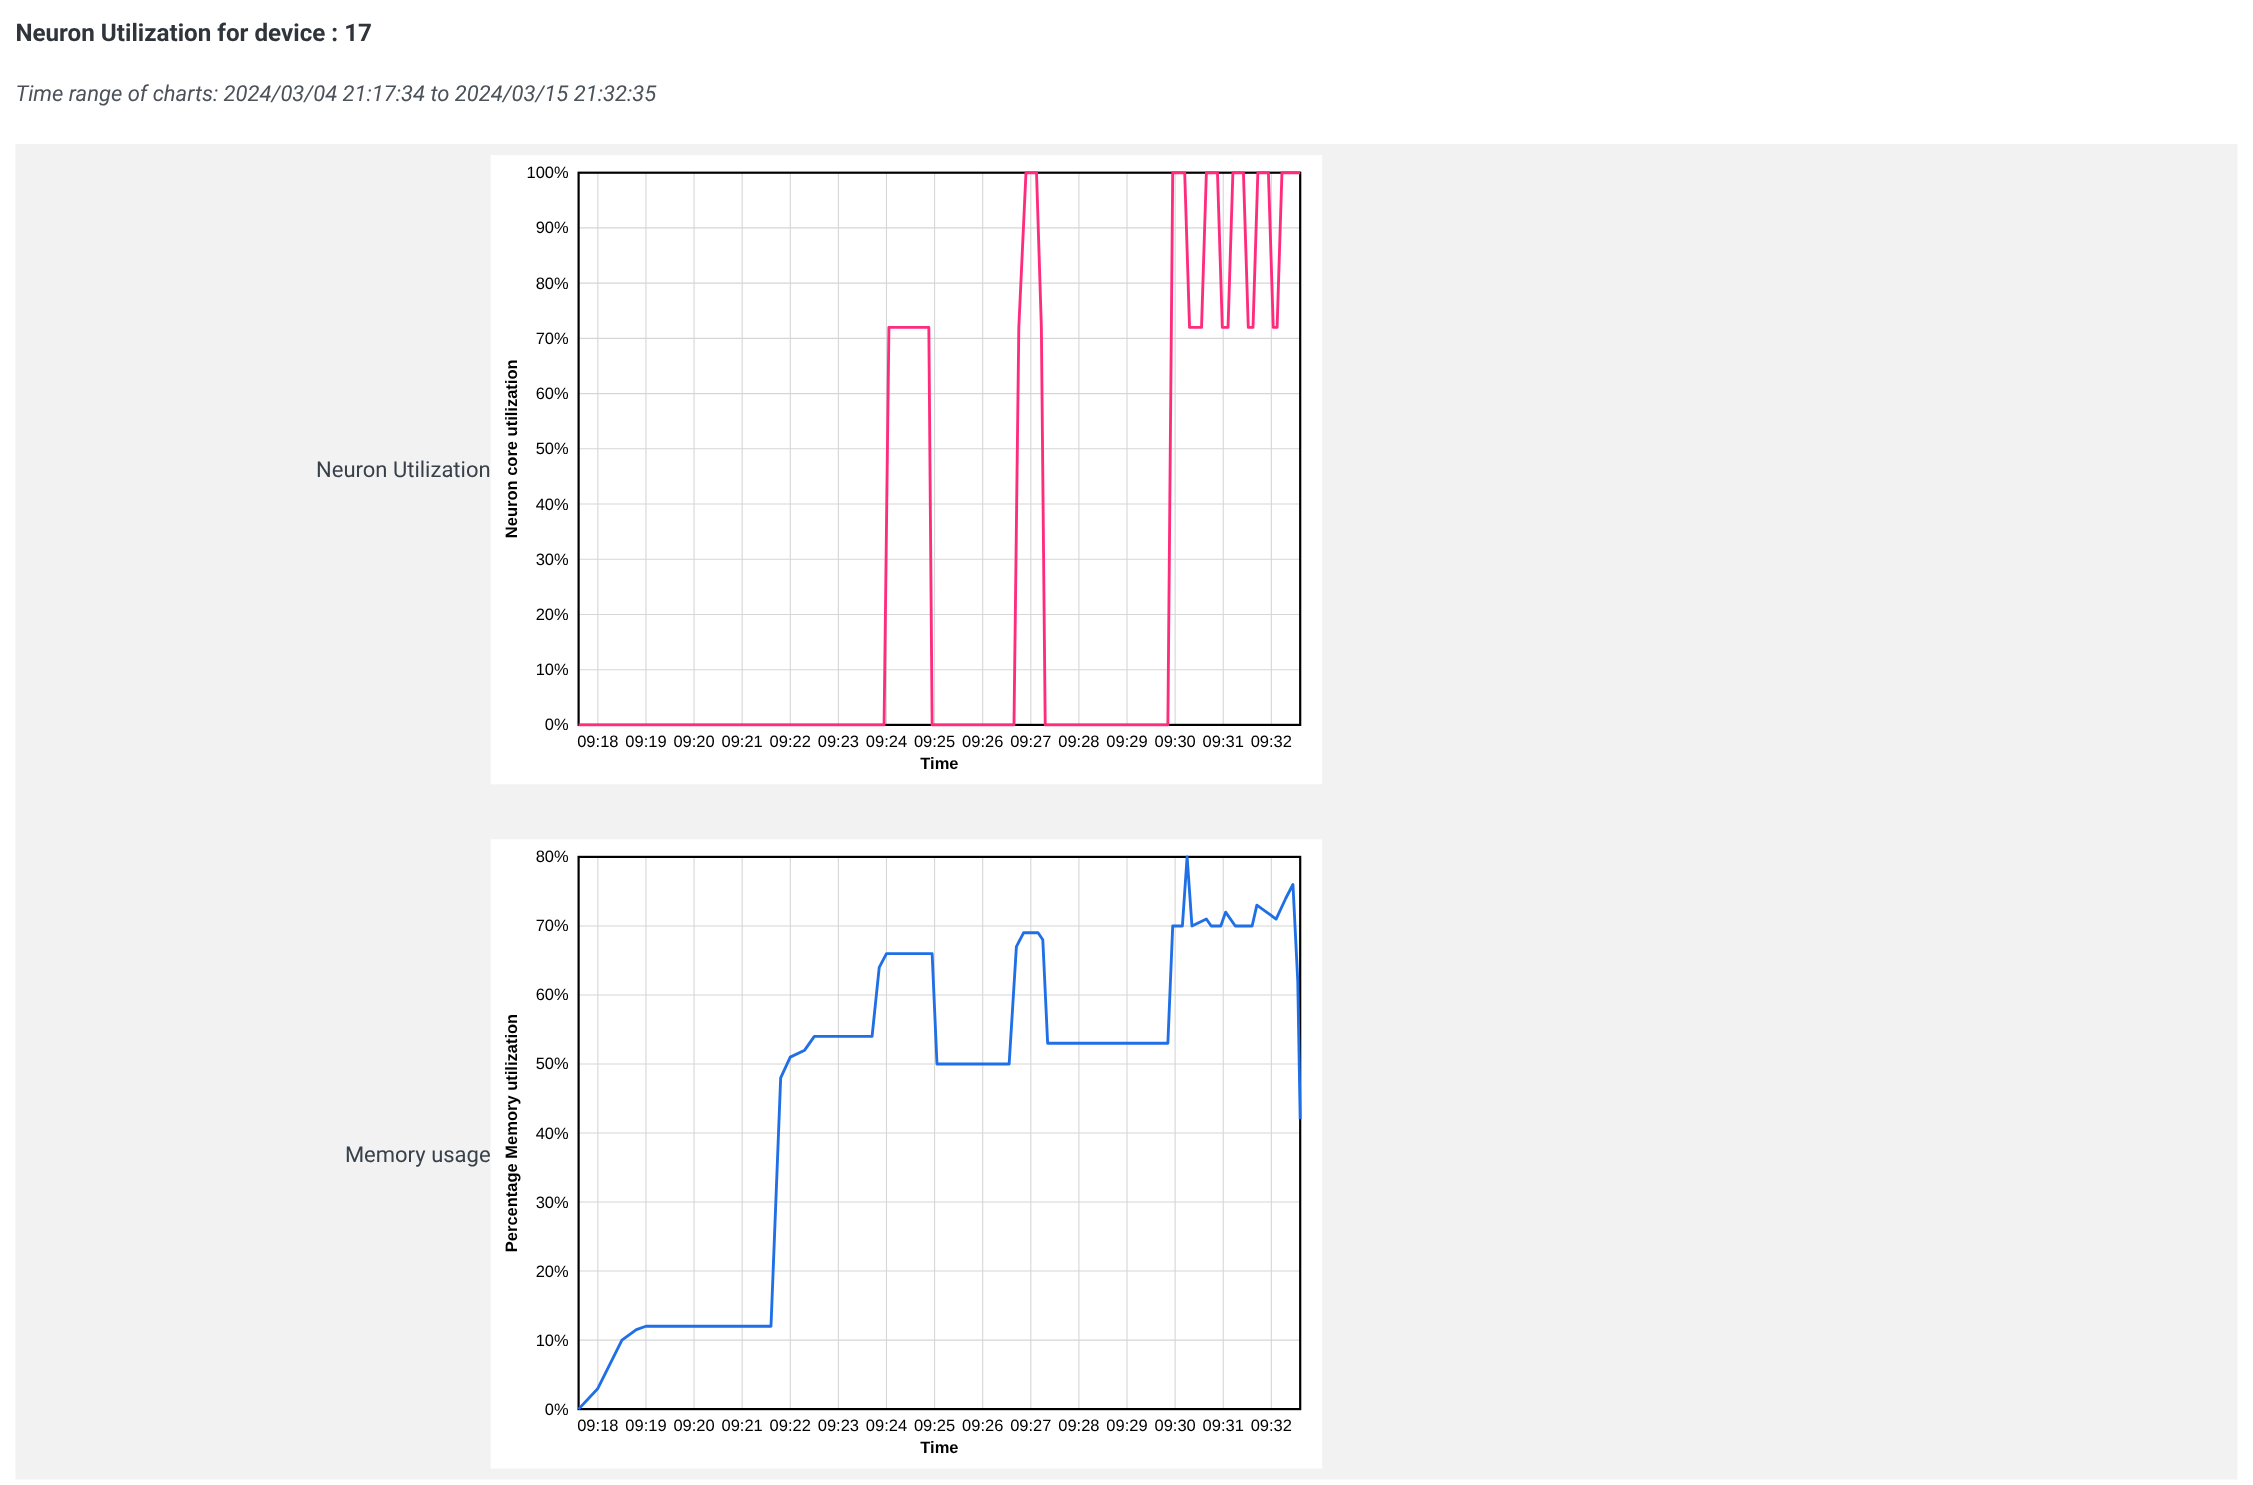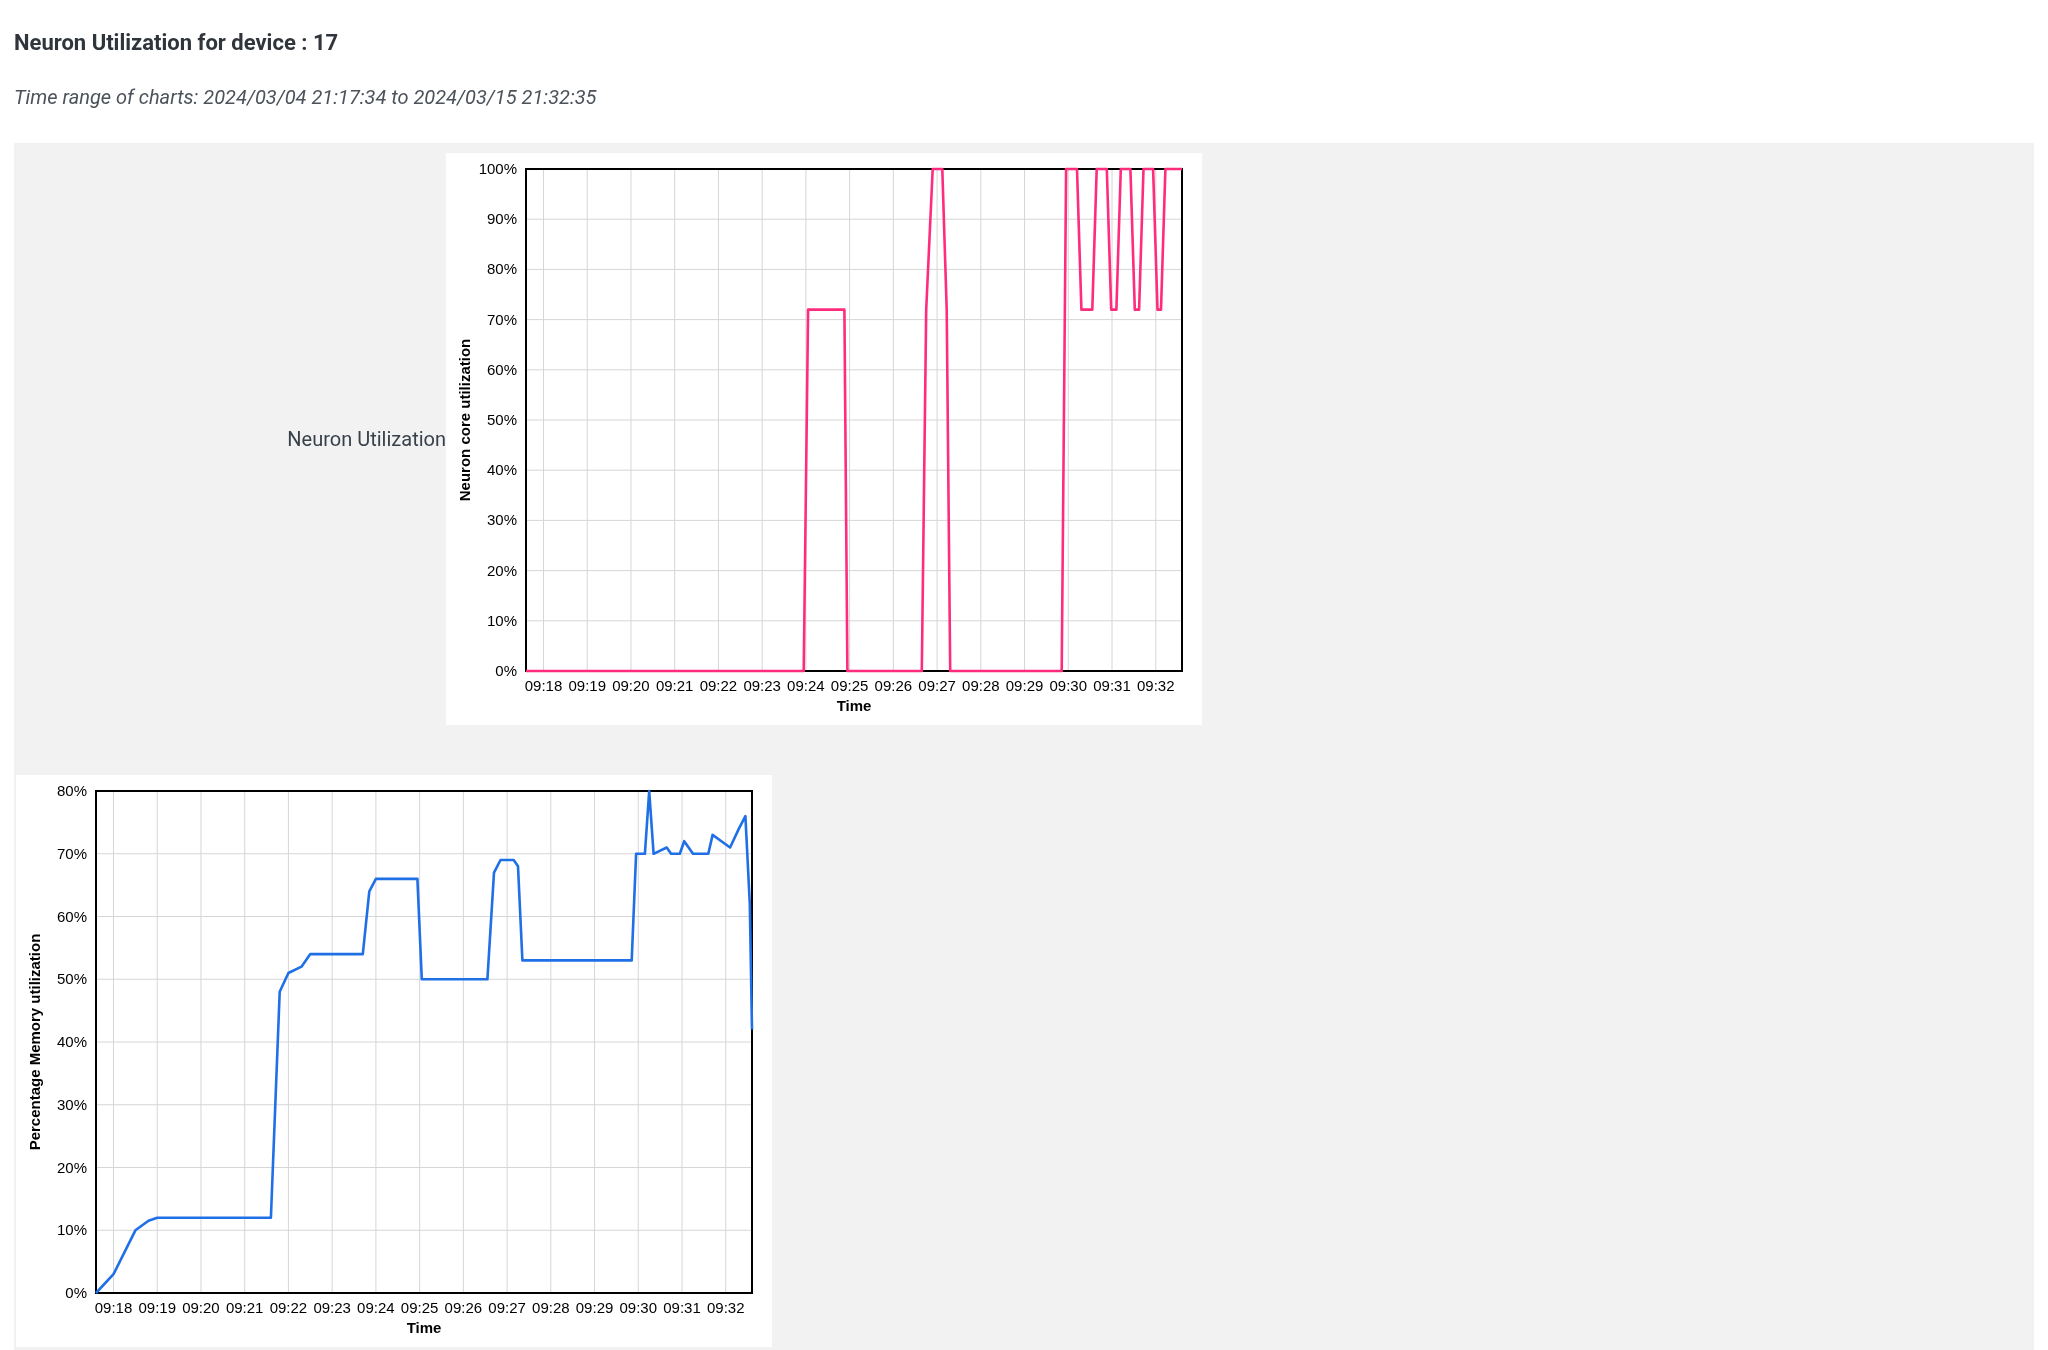--- a/index.html
+++ b/index.html
@@ -11,21 +11,21 @@
   }
   .page {
     width: 2048px;
     box-sizing: border-box;
     padding: 14px;
   }
   .title {
     font-weight: 700;
     font-size: 22px;
     color: #2f353a;
-    margin: 16px 0 30px 0;
+    margin: 4px 0 30px 0;
   }
   .subtitle {
     font-style: italic;
     font-size: 20px;
     color: #4b525a;
     margin: 6px 0 34px 0;
   }
   .panel {
     background: #f2f2f2;
     padding: 10px 2px;
@@ -168,20 +168,23 @@
               <text x="703.7599999999999" y="532" text-anchor="middle">09:32</text>
             </g>
             <text class="axis-title" x="402" y="552" text-anchor="middle">Time</text>
             <text class="axis-title" x="0" y="0" text-anchor="middle" transform="translate(18,261) rotate(-90)">Neuron core utilization</text>
             <path d="M74.0,512.0L351.7,512.0L356.1,150.6L392.4,150.6L395.4,512.0L469.8,512.0L474.2,150.6L480.7,10.0L490.3,10.0L494.7,150.6L498.2,512.0L609.7,512.0L614.1,10.0L625.0,10.0L629.4,150.6L640.3,150.6L644.7,10.0L654.8,10.0L659.2,150.6L664.4,150.6L668.8,10.0L678.4,10.0L682.8,150.6L687.1,150.6L691.5,10.0L701.1,10.0L705.5,150.6L709.0,150.6L713.4,10.0L730.0,10.0" fill="none" stroke="#ff2c7d" stroke-width="2.6" stroke-linejoin="round" stroke-linecap="butt"></path>
           </svg>
       </div>
     </div>
 
     <div class="row">
+      <div class="row-label">
+        <span>Memory usage</span>
+      </div>
       <div class="chart-cell">
         <svg id="chart-1" width="740" height="560">
             <g class="grid">
               <line x1="91.49333333333327" x2="91.49333333333327" y1="10" y2="512"></line>
               <line x1="135.2266666666666" x2="135.2266666666666" y1="10" y2="512"></line>
               <line x1="178.95999999999992" x2="178.95999999999992" y1="10" y2="512"></line>
               <line x1="222.69333333333327" x2="222.69333333333327" y1="10" y2="512"></line>
               <line x1="266.4266666666666" x2="266.4266666666666" y1="10" y2="512"></line>
               <line x1="310.15999999999997" x2="310.15999999999997" y1="10" y2="512"></line>
               <line x1="353.89333333333326" x2="353.89333333333326" y1="10" y2="512"></line>

